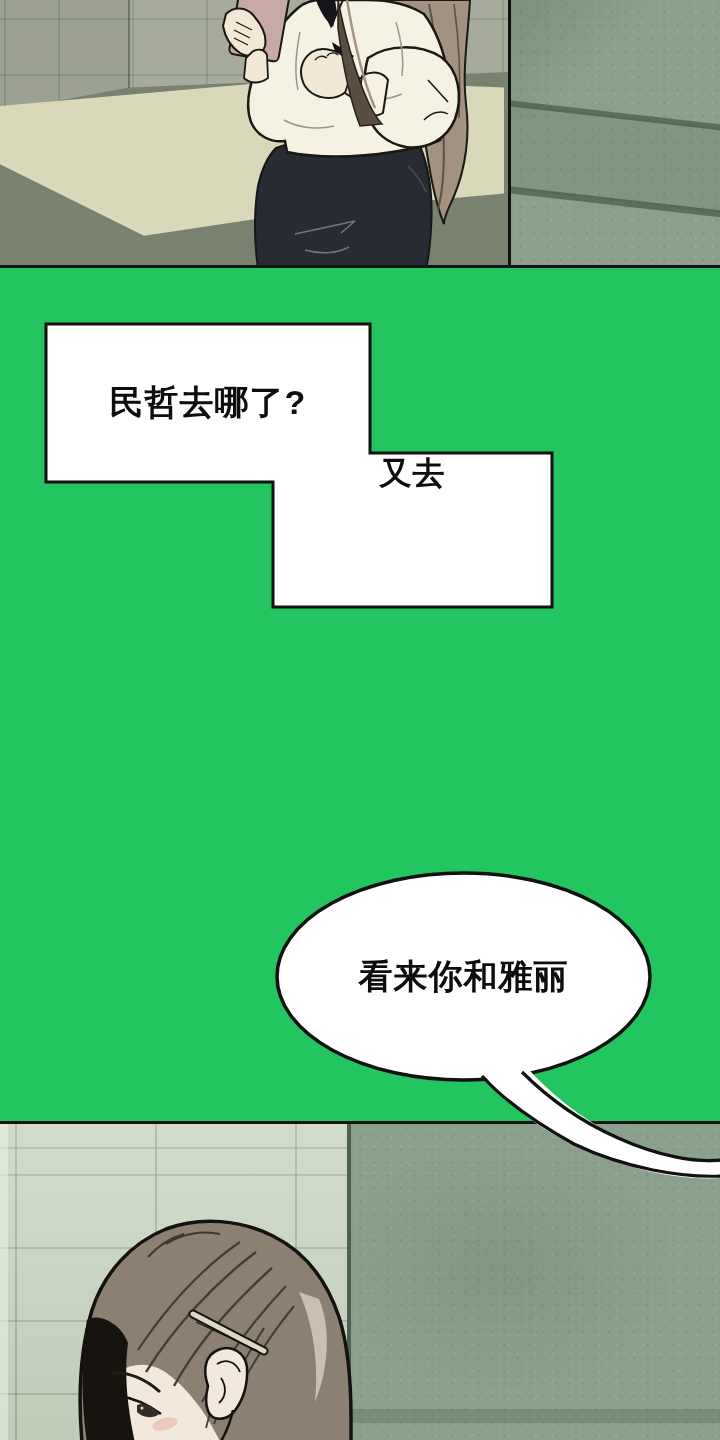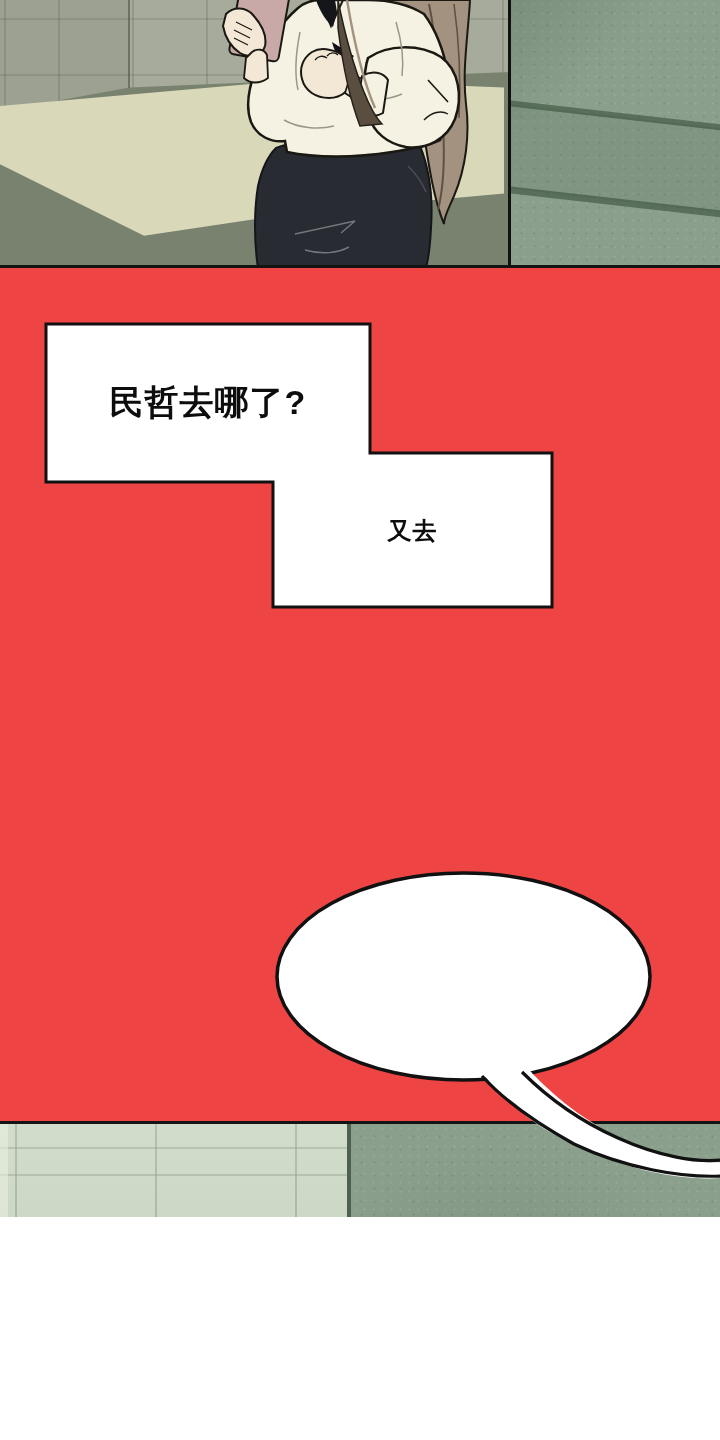--- a/index.html
+++ b/index.html
@@ -1,16 +1,16 @@
 <!DOCTYPE html>
 <html><head>
 <meta charset="utf-8">
 <style>
   html,body{margin:0;padding:0;background:#ffffff;}
-  .page{position:relative;width:720px;height:1217px;background:#ef4444;overflow:hidden;
+  .page{position:relative;width:720px;height:1440px;background:#22c55e;overflow:hidden;
         font-family:"Liberation Sans","DejaVu Sans",sans-serif;}
   .page *{box-sizing:border-box;}
 
   
   .panel1{position:absolute;left:0;top:0;width:720px;height:268px;overflow:hidden;z-index:1;
           background:#79816f;border-bottom:3px solid #141414;}
   .p1-wall{position:absolute;inset:0;background-color:#a6ab9b;
     background-image:
       repeating-linear-gradient(to right, rgba(70,78,66,.20) 0 2px, transparent 2px 74px),
       repeating-linear-gradient(to bottom, rgba(70,78,66,.16) 0 2px, transparent 2px 56px);
@@ -35,21 +35,21 @@
   .shadow-line-2{top:186px;height:7px;}
   .shadow-band{position:absolute;left:-4px;top:104px;width:260px;height:84px;
     background:rgba(52,76,55,.12);transform-origin:left center;transform:rotate(6.5deg);}
   .p1-figure{position:absolute;inset:0;}
 
   
   .bubble-layer{position:absolute;left:0;top:0;width:720px;height:1440px;z-index:5;pointer-events:none;}
   .bubble-text{position:absolute;z-index:6;display:flex;flex-direction:column;align-items:center;
     justify-content:center;text-align:center;color:#0d0d0d;font-weight:bold;pointer-events:none;}
   .t-box1{left:46px;top:324px;width:324px;height:158px;font-size:34px;letter-spacing:1px;}
-  .t-box2{left:273px;top:453px;width:279px;height:154px;font-size:24px;line-height:41px;letter-spacing:1px;}
+  .t-box2{left:273px;top:453px;width:279px;height:154px;font-size:32px;line-height:41px;letter-spacing:1px;justify-content:space-between;}
   .t-oval{left:277px;top:873px;width:373px;height:207px;font-size:34px;line-height:41px;letter-spacing:1px;}
 
   
   .panel2{position:absolute;left:0;top:1121px;width:720px;height:319px;overflow:hidden;z-index:1;
           background:#c7d4bf;border-top:3px solid #141414;}
   .p2-tiles{position:absolute;left:0;top:0;width:351px;height:319px;background-color:#c7d4bf;
     background-image:
       linear-gradient(rgba(255,255,255,.20), rgba(0,0,0,.04)),
       repeating-linear-gradient(to right, rgba(122,143,115,.50) 0 2px, transparent 2px 140px),
       repeating-linear-gradient(to bottom, rgba(122,143,115,.42) 0 2px, transparent 2px 73px);
@@ -186,15 +186,16 @@
     <path d="M482,1076 C502,1098 534,1122 574,1144 C624,1168 682,1178 722,1176" fill="none" stroke="#111111" stroke-width="3.2"></path>
   </svg>
 
   <div class="bubble-text t-box1">
     <span>民哲去哪了?</span>
   </div>
   <div class="bubble-text t-box2">
     <span>又去</span>
   </div>
   <div class="bubble-text t-oval">
+    <span>看来你和雅丽</span>
   </div>
 
 </div>
 
 </body></html>

